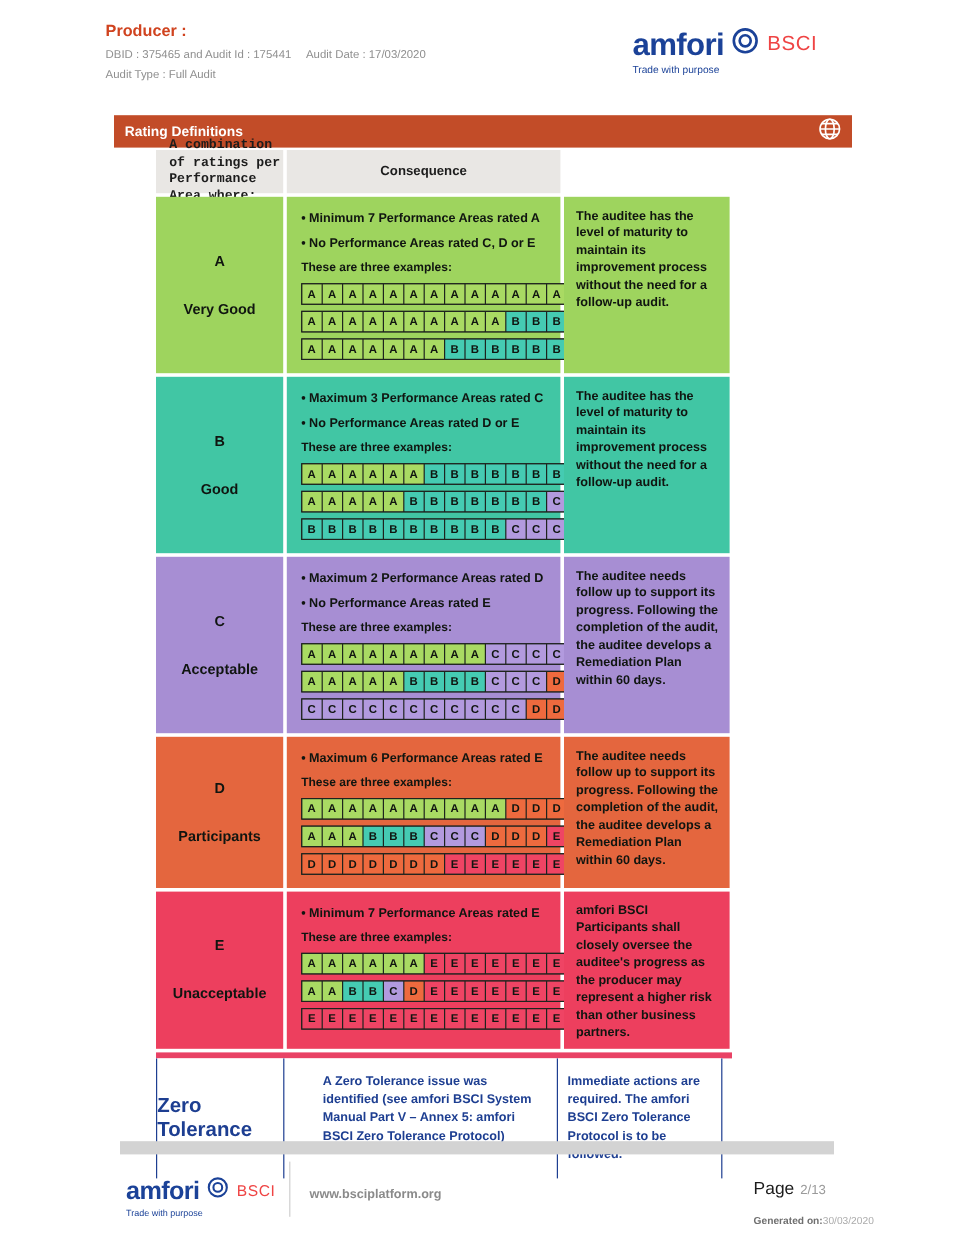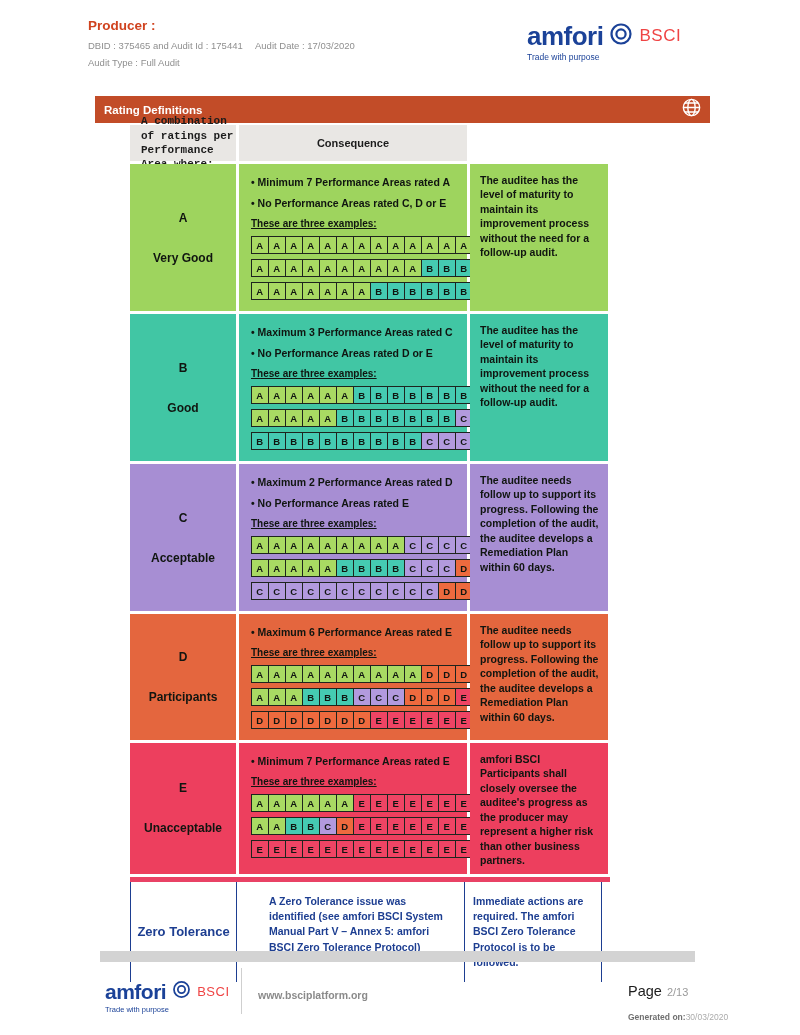--- a/index.html
+++ b/index.html
@@ -39,35 +39,35 @@
   .rating-row{margin-bottom:3px;}
   .rating-row > div{background:var(--row-bg);}
   .row-A{--min:133px;} .row-B{--min:143px;} .row-C{--min:140px;} .row-D{--min:122px;} .row-E{--min:128px;}
   .rating-row > div{min-height:var(--min);}
   .rating-cell{display:flex;flex-direction:column;align-items:center;justify-content:center;gap:26px;}
   .grade,.grade-label{font-weight:bold;font-size:12px;color:#101510;}
   .criteria-cell{padding:9px 6px 6px 12px;box-sizing:border-box;color:#101510;}
   .criteria-bullets{list-style:none;margin:0;padding:0;}
   .criteria-bullets li{font-size:10.5px;font-weight:bold;margin:3px 0 9px 0;}
   .criteria-bullets li::before{content:"•  ";}
-  .examples-intro{font-size:10px;font-weight:bold;margin:0 0 7px 0;text-decoration:underline;}
+  .examples-intro{font-size:10px;font-weight:bold;margin:0 0 7px 0;}
   .letter-grid{
     display:grid;grid-template-columns:repeat(13,15.5px);gap:1.5px;
     background:#1e241e;border:1.5px solid #1e241e;width:max-content;margin-bottom:5px;
   }
   .letter-cell{
     height:16px;display:flex;align-items:center;justify-content:center;
     font-size:9.5px;font-weight:bold;color:#101510;
   }
   .consequence-cell{padding:9px 8px 6px 10px;box-sizing:border-box;font-size:10.5px;font-weight:bold;line-height:1.38;color:#101510;}
   
   .zt-row{gap:0;border-top:5px solid #e94265;min-height:88px;}
   .zt-row > div{background:#fff;border-left:1.5px solid #1d3e91;box-sizing:border-box;}
   .zt-row > div:last-child{border-right:1.5px solid #1d3e91;}
-  .zt-label{display:flex;align-items:center;justify-content:center;font-weight:bold;font-size:13px;color:#1d3e91;}
+  .zt-label{display:flex;align-items:center;justify-content:center;font-weight:bold;font-size:17px;color:#1d3e91;}
   .zt-combination{padding:12px 10px;font-size:10.5px;font-weight:bold;color:#1d3e91;line-height:1.45;}
   .zt-consequence{padding:12px 8px;font-size:10.5px;font-weight:bold;color:#1d3e91;line-height:1.45;}
   
   .gray-bar{position:absolute;top:951px;left:100px;width:595px;height:11px;background:#d3d3d3;}
   .footer-logo{position:absolute;top:980px;left:105px;}
   .footer-logo .brand-name{font-size:21px;}
   .footer-logo .brand-suffix{font-size:13px;}
   .footer-logo .brand-tagline{font-size:7.5px;}
   .footer-divider{position:absolute;top:968px;left:241px;width:1px;height:46px;background:#cfcfcf;}
   .footer-url{position:absolute;top:989px;left:258px;color:#8a8a8a;font-weight:bold;font-size:10.5px;}

